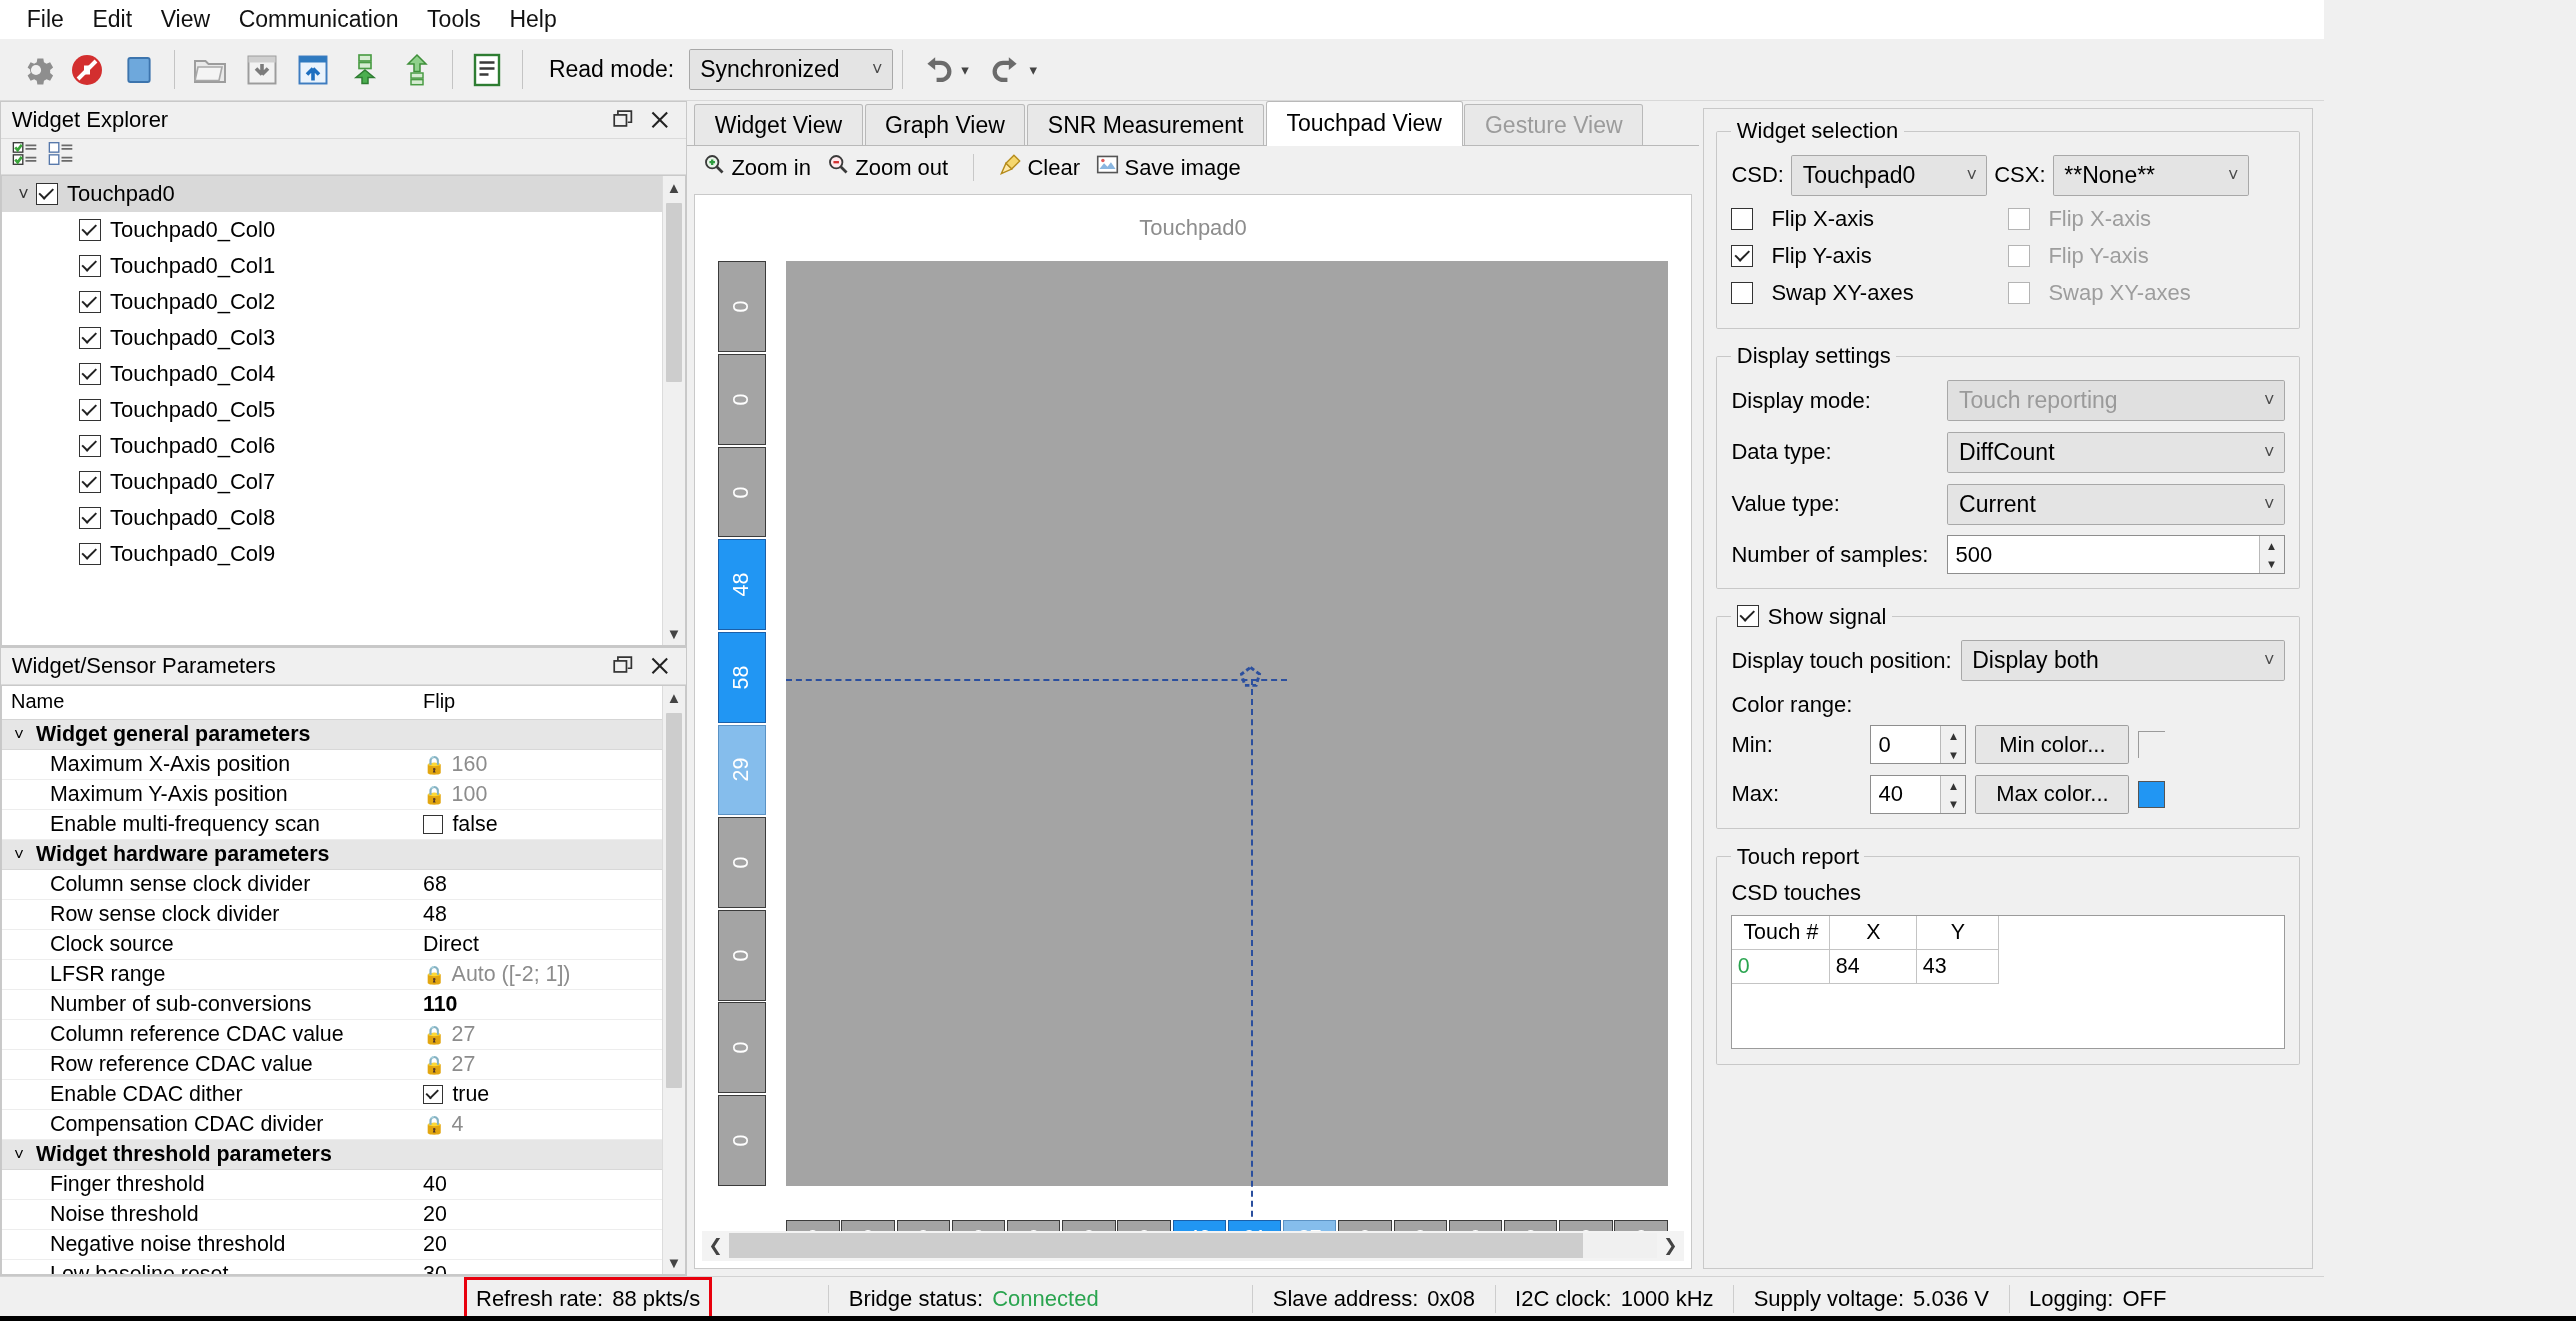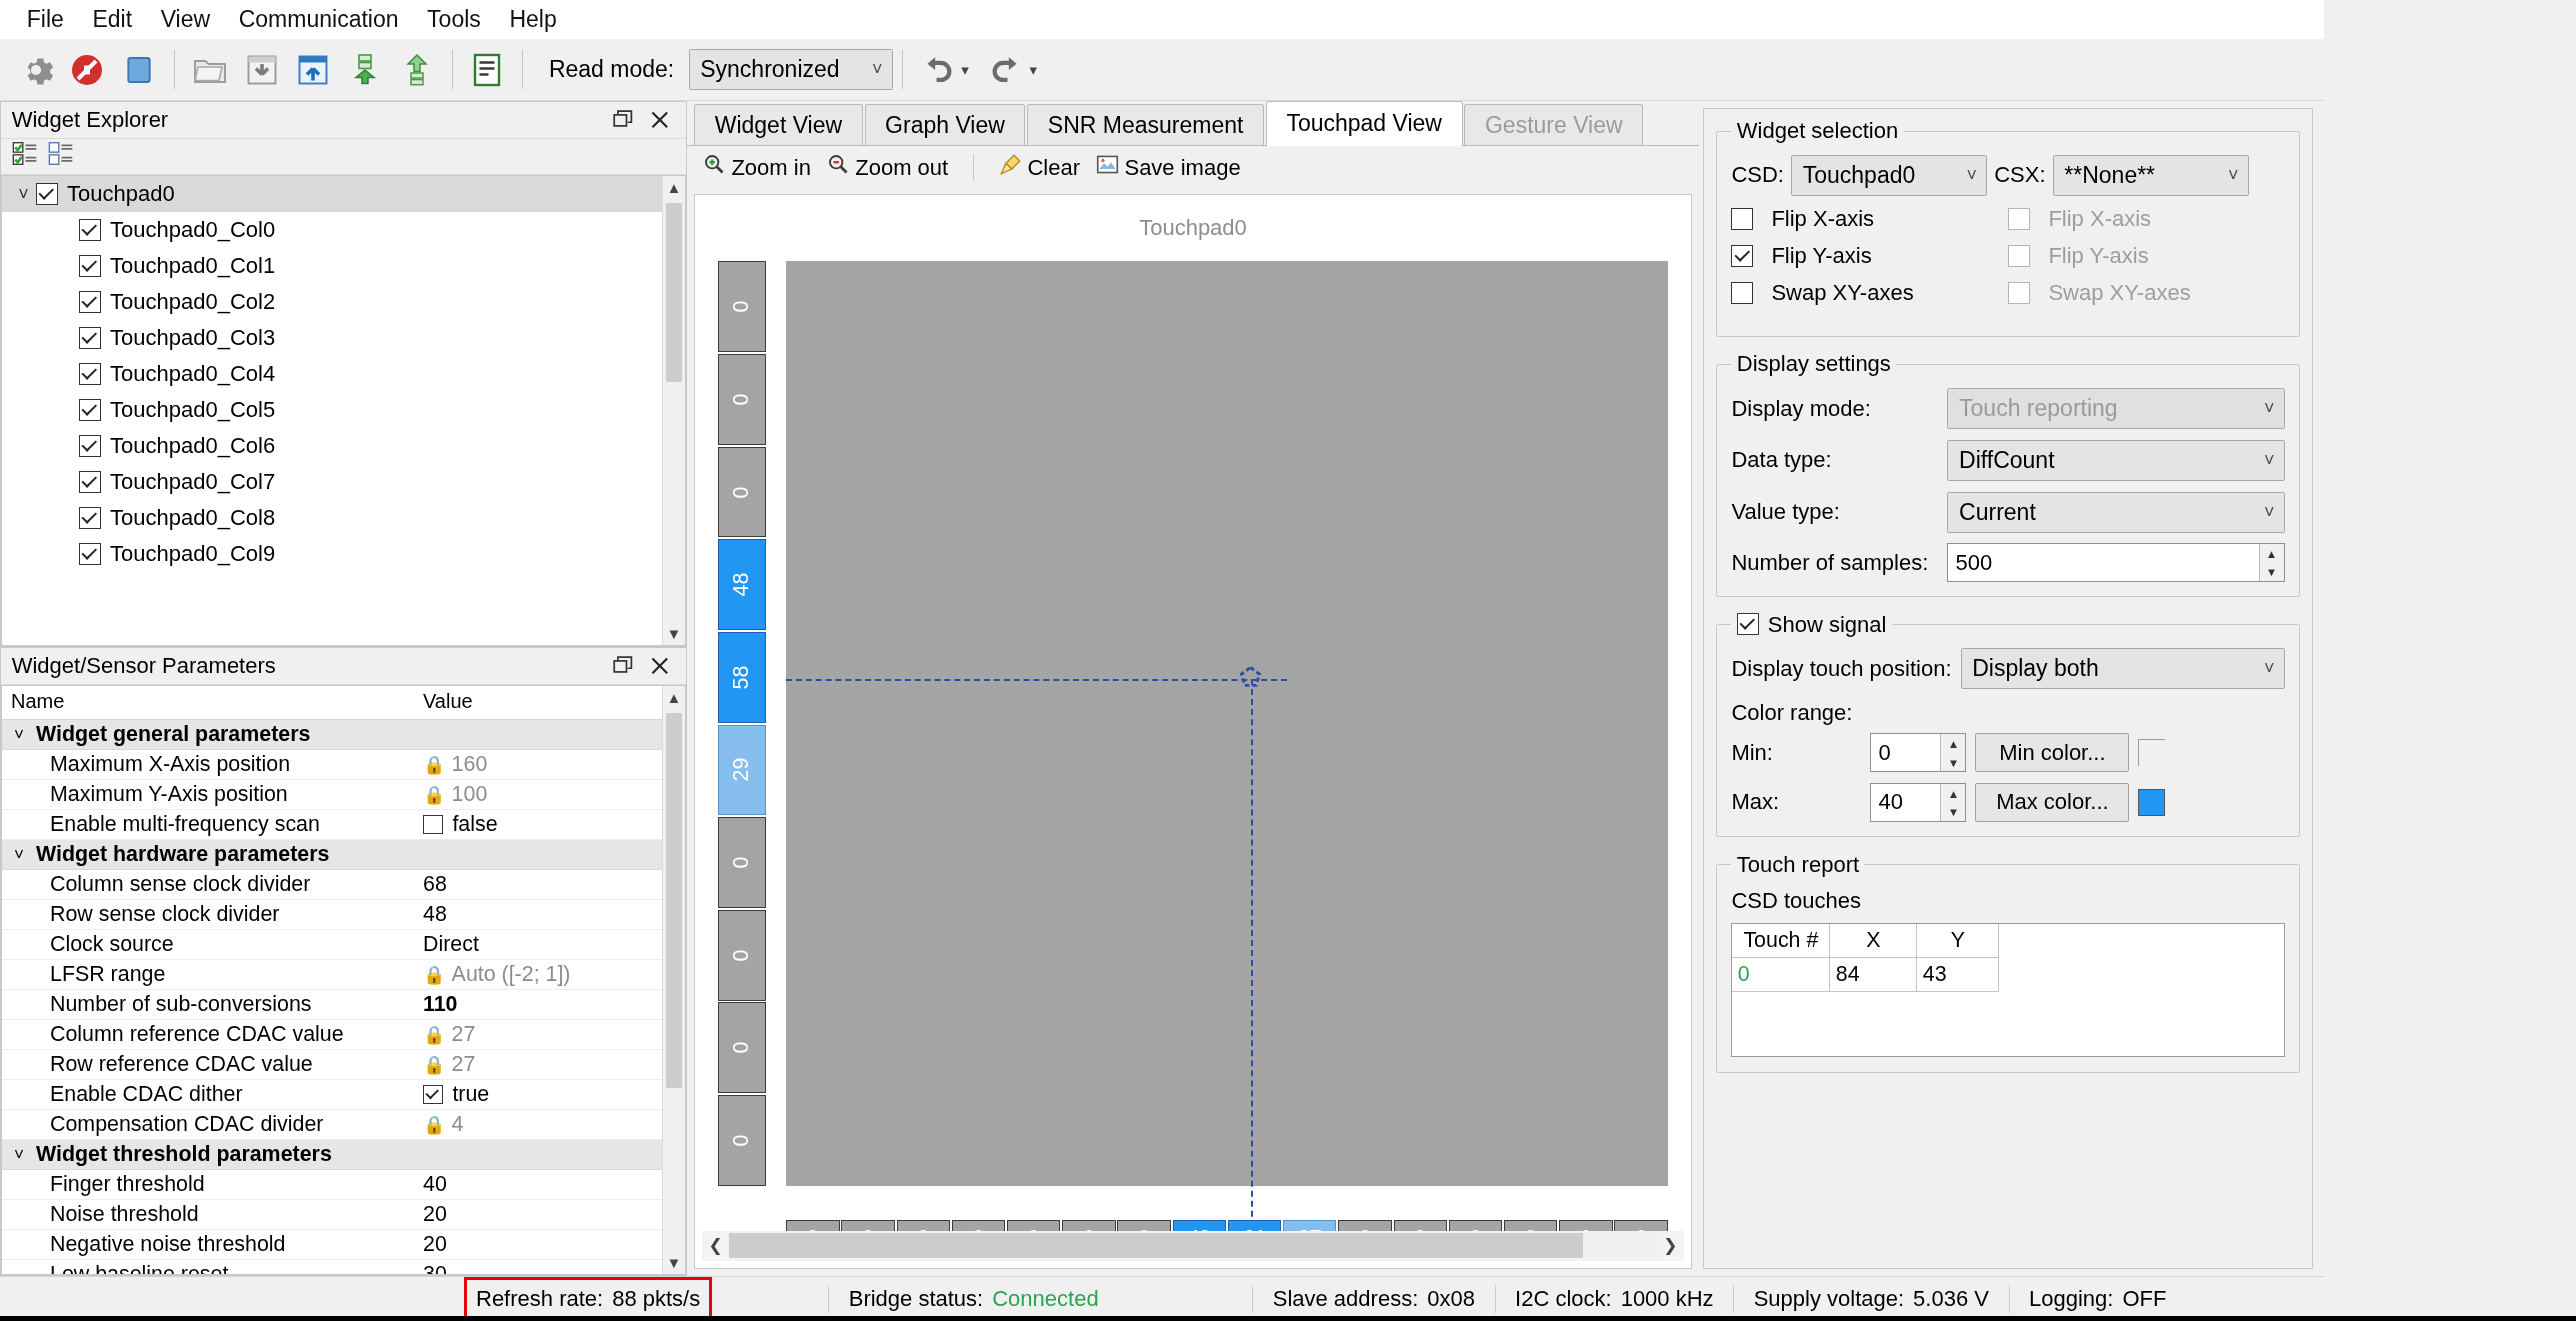--- a/index.html
+++ b/index.html
@@ -376,21 +376,21 @@
               <svg width="19.6" height="19.6" viewBox="0 0 16 16">
                   <path d="M2 2l12 12M14 2L2 14" stroke="#222" stroke-width="1.7"></path>
                 </svg>
             </span>
           </span>
         </div>
         <div class="ptable">
           <div class="pt-inner">
             <div class="pt-head">
               <div style="width:412px;flex:0 0 412px">Name</div>
-              <div>Value</div>
+              <div>Flip</div>
             </div>
 
             <div class="pt-row group">
                 <div class="n">
                   <span class="gi">˅</span>
                   <span>Widget general parameters</span>
                 </div>
                 <div class="v"></div>
               </div>
             <div class="pt-row">
@@ -844,21 +844,21 @@
           <div class="row">
             <div class="chkrow" style="width:268px">
                 <span class="cbx checked"></span>
                 <span>Flip Y-axis</span>
               </div>
             <div class="chkrow dim">
                 <span class="cbx dim"></span>
                 <span>Flip Y-axis</span>
               </div>
           </div>
-          <div class="row" style="margin-bottom:16px">
+          <div class="row" style="margin-bottom:8px">
             <div class="chkrow" style="width:268px">
                 <span class="cbx"></span>
                 <span>Swap XY-axes</span>
               </div>
             <div class="chkrow dim">
                 <span class="cbx dim"></span>
                 <span>Swap XY-axes</span>
               </div>
           </div>
         </fieldset>

